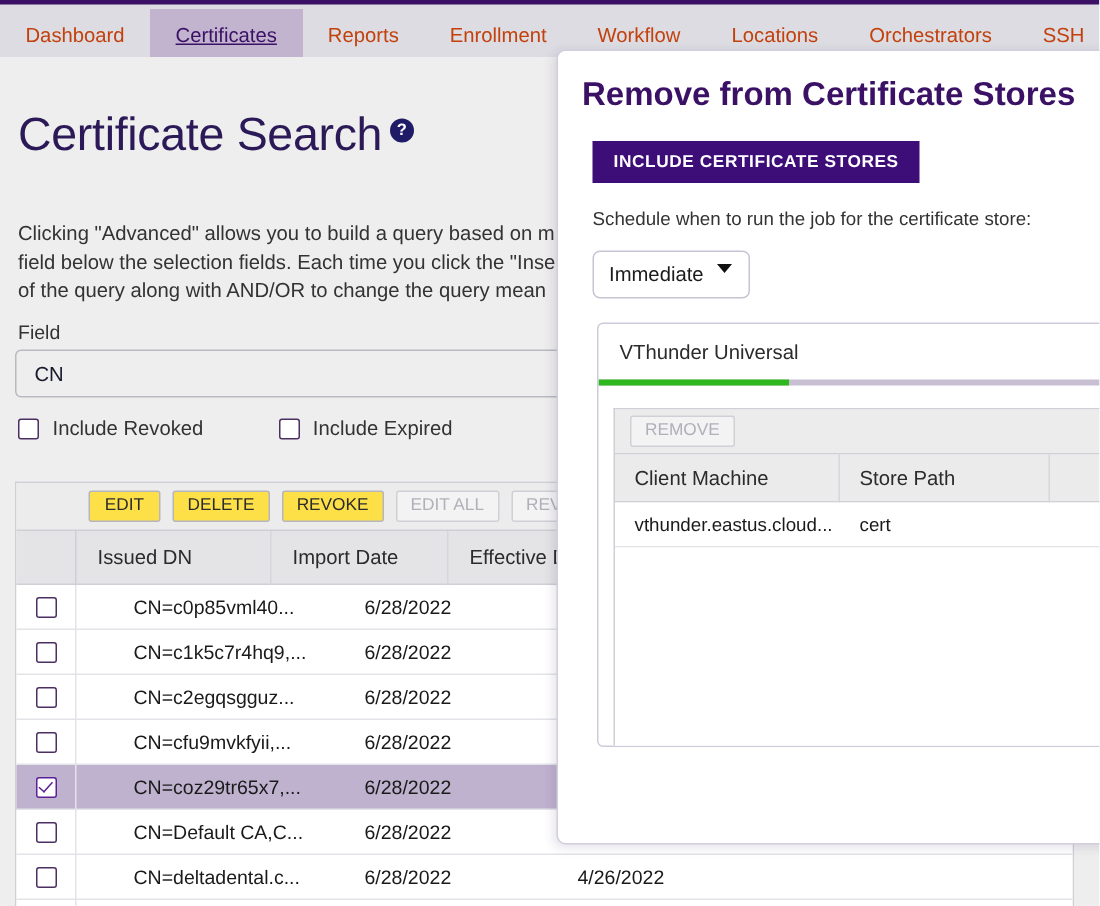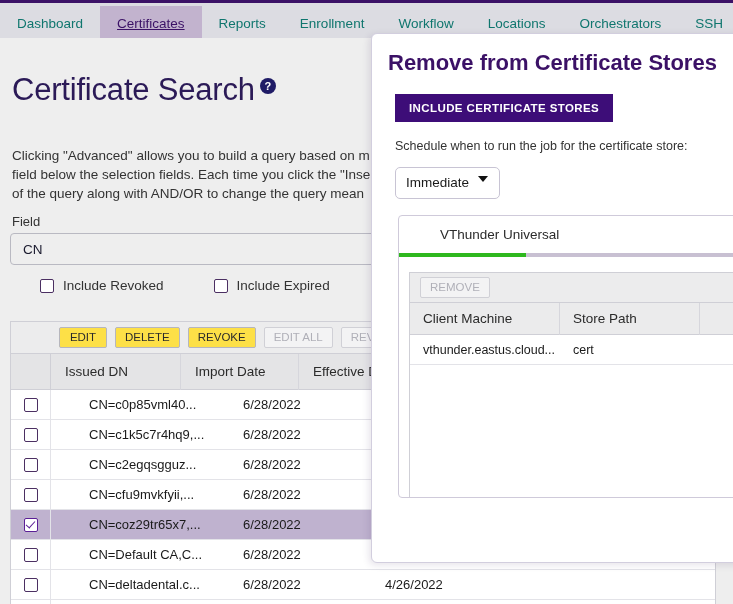--- a/index.html
+++ b/index.html
@@ -26,21 +26,21 @@
   }
   .nav {
     position: absolute; left: 0; top: 3px;
     height: 35px;
     display: flex; align-items: stretch;
   }
   .nav-item {
     display: flex; align-items: center;
     padding: 0 17px;
     font-size: 13.5px;
-    color: #0f766e;
+    color: #c2410c;
     height: 35px;
     cursor: pointer;
     white-space: nowrap;
   }
   .nav-item.active {
     background: #c2b3ce;
     color: #3b1166;
     text-decoration: underline;
   }
 
@@ -96,21 +96,21 @@
     border: 1px solid #b9b9c2;
     border-radius: 4px;
     font-size: 13.5px;
     color: #1a1a2e;
     padding: 0 12px;
     line-height: 30px;
     font-family: "Liberation Sans", sans-serif;
     outline: none;
   }
 
-  .cbrow { position: absolute; left: 12px; top: 240px; margin-left: 28px; }
+  .cbrow { position: absolute; left: 12px; top: 240px; }
   .cbitem {
     display: inline-flex; align-items: center;
     margin-right: 50px;
     font-size: 13.5px; color: #333333;
     cursor: pointer;
   }
   .cbox {
     width: 14px; height: 14px;
     border: 1.5px solid #4b2f62;
     border-radius: 2px;
@@ -281,21 +281,21 @@
     overflow: hidden;
   }
   .itab-row {
     position: relative;
     height: 37px;
     padding-left: 14px;
     display: flex; align-items: center;
     font-size: 13.5px;
     color: #2b2b2b;
   }
-  .itab { cursor: pointer; white-space: nowrap; margin-left: 27px; }
+  .itab { cursor: pointer; white-space: nowrap; }
   .itab-underline {
     position: absolute; left: 0; top: 37px;
     height: 4px; width: 100%;
     background: #c8c0d2;
   }
   .itab-underline .active-bar {
     position: absolute; left: 0; top: 0;
     height: 4px; width: 127px;
     background: #2eb81e;
   }

